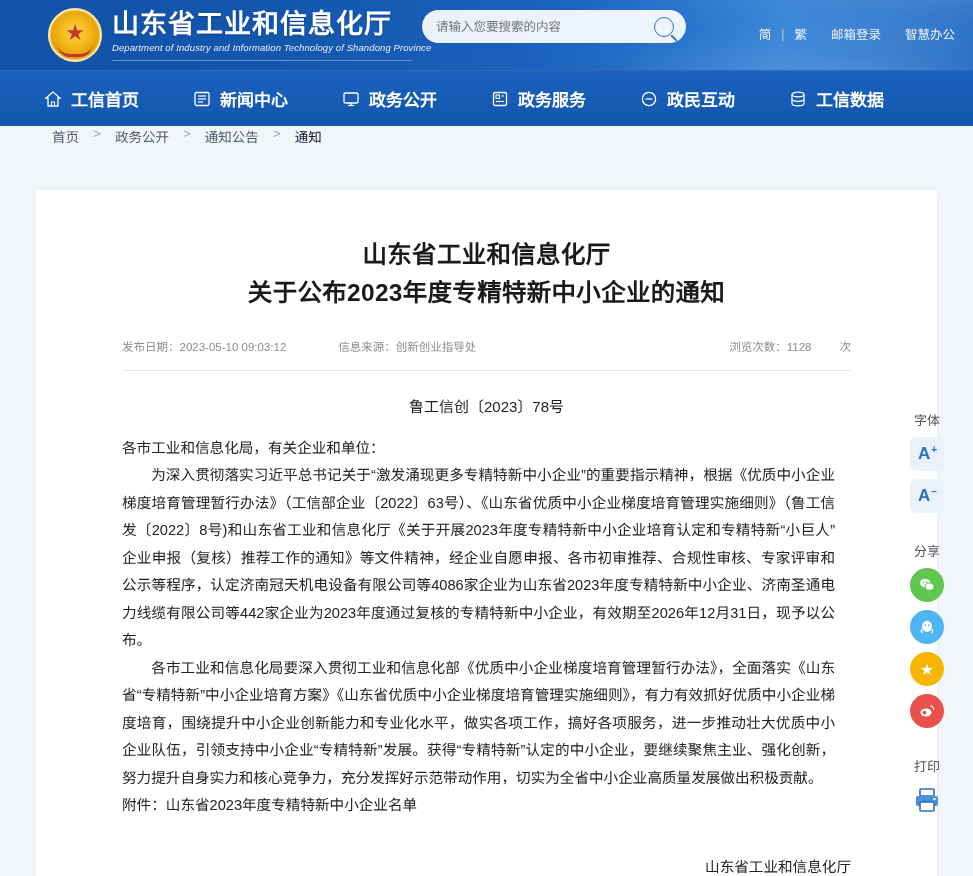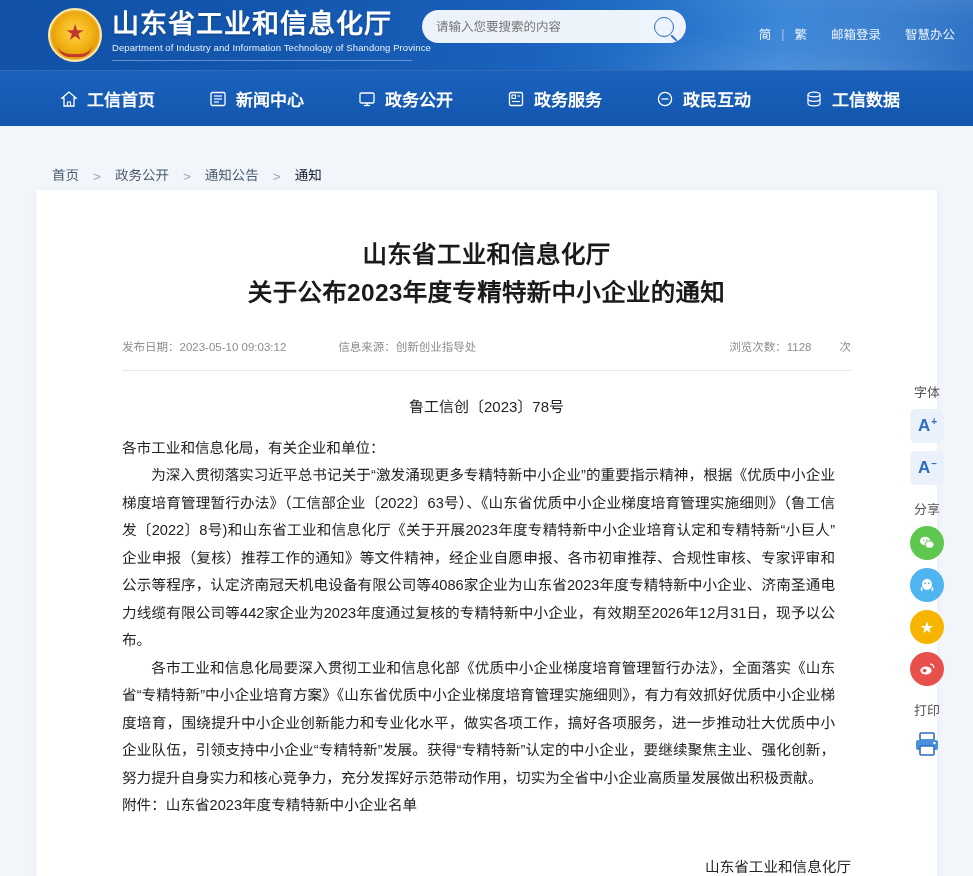--- a/index.html
+++ b/index.html
@@ -45,21 +45,21 @@
   }
   .title-block {
     position:absolute; left:112px; top:9px; color:#fff;
   }
   .title-cn {
     font-size:27px; font-weight:bold; letter-spacing:1px;
     color:#fff; line-height:30px;
     text-shadow:0 1px 2px rgba(0,0,0,.25);
   }
   .title-en {
-    font-size:9.5px; color:#e8f1fb; margin-top:3px; letter-spacing:.1px;
+    font-size:9.5px; color:#e8f1fb; margin-top:3px; letter-spacing:.1px;font-style:italic;
   }
   .title-rule{
     position:absolute; left:112px; top:60px; width:300px; height:1px;
     background:rgba(255,255,255,.35);
   }
   .search-box {
     position:absolute; left:422px; top:10px; width:264px; height:33px;
     background:rgba(255,255,255,.92);
     border-radius:17px;
     display:flex; align-items:center; padding:0 12px;
@@ -87,37 +87,37 @@
   .top-links .sep { color:rgba(255,255,255,.5); }
   .top-links a { color:#eaf2fc; text-decoration:none; cursor:pointer; }
 
   
   .nav {
     height:56px;
     background: linear-gradient(180deg,#1a62bd 0%, #1356ad 100%);
     display:flex; align-items:center;
     border-top:1px solid rgba(255,255,255,.12);
   }
-  .nav-inner { width:859px; display:flex; align-items:center; padding-left:60px;justify-content:space-between; }
+  .nav-inner { width:859px; display:flex; align-items:center; padding-left:44px;justify-content:space-between; }
   .nav-item {
     display:flex; align-items:center; gap:9px;
     color:#ffffff; font-size:17px; font-weight:bold;
     margin-right:54px; cursor:pointer; white-space:nowrap;
   }
   .nav-item:last-child{ margin-right:0; }
   .nav-ico {
     width:18px; height:18px; display:inline-block; position:relative;
     flex:0 0 auto;
   }
   .nav-ico svg { display:block; }
 
   
   .crumb-wrap {
     height:58px; background:#f2f6fb;
-    display:flex; align-items:flex-end; padding-left:52px;
+    display:flex; align-items:flex-start; padding-left:52px;
     font-size:13.5px; color:#4a5a6e;
   }
   .crumb-wrap a { color:#4a5a6e; text-decoration:none; cursor:pointer; }
   .crumb-sep { margin:0 14px; color:#9aa8b8; }
   .crumb-cur { color:#0f172a; }
 
   
   .card {
     position:absolute; left:36px; top:190px;
     width:901px; height:690px;
@@ -155,21 +155,21 @@
   .attach { margin-top:30px; text-indent:0; }
   .sign {
     margin-top:34px; text-align:right; font-size:14.6px; line-height:27px; color:#222;
   }
 
   
   .tools {
     position:absolute; right:18px; top:382px; width:56px;
     text-align:center; color:#6b6b6b; font-size:12.5px;
   }
-  .tools .grp-label { margin-bottom:8px; color:#555; font-size:13px; }
+  .tools .grp-label { margin-bottom:8px; color:#555; font-size:13px;margin-top:28px; }
   .fbtn {
     width:34px; height:34px; margin:0 auto 8px auto;
     border-radius:6px; background:#eaf1fb; color:#2b6fc0;
     display:flex; align-items:center; justify-content:center;
     font-size:17px; font-weight:bold; cursor:pointer; position:relative;
   }
   .fbtn sup { font-size:10px; position:relative; top:-5px; left:1px; font-weight:bold;}
   .grp { margin-top:14px; }
   .sbtn {
     width:34px; height:34px; border-radius:50%;

